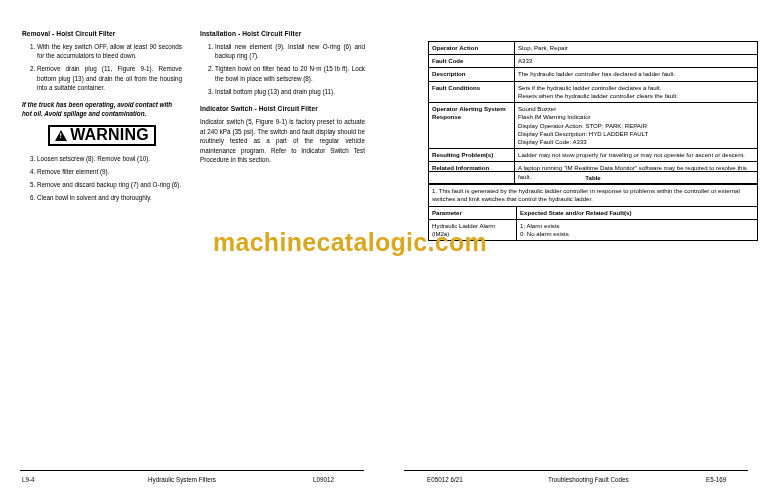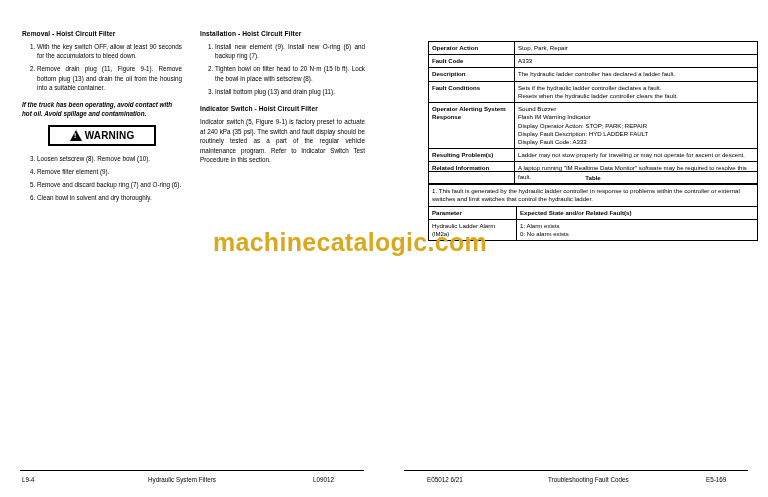--- a/index.html
+++ b/index.html
@@ -81,21 +81,21 @@
   .warn-tri::after {
     content: "!";
     position: absolute;
     left: -1.6px; top: 2.5px;
     color: #fff;
     font-size: 7px;
     font-weight: bold;
     line-height: 1;
   }
   .warn-text {
-    font-size: 10px;
+    font-size: 16px;
     font-weight: bold;
     letter-spacing: 0.2px;
   }
   .para {
     font-size: 6.3px;
     line-height: 1.5;
     text-align: justify;
     margin-top: 4px;
   }
   .gap-top { margin-top: 9px; }

